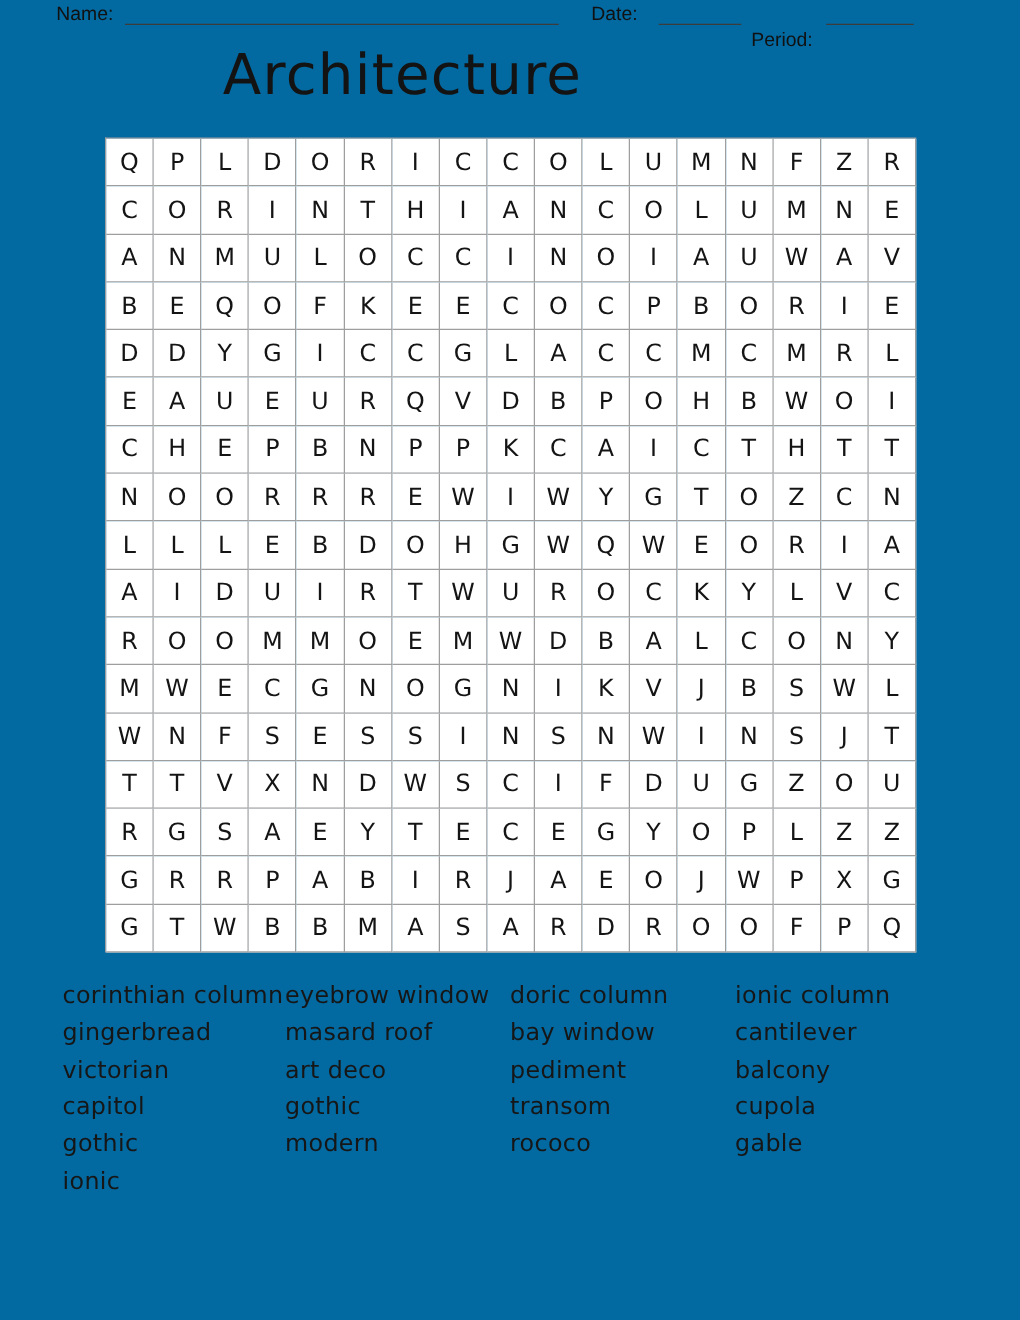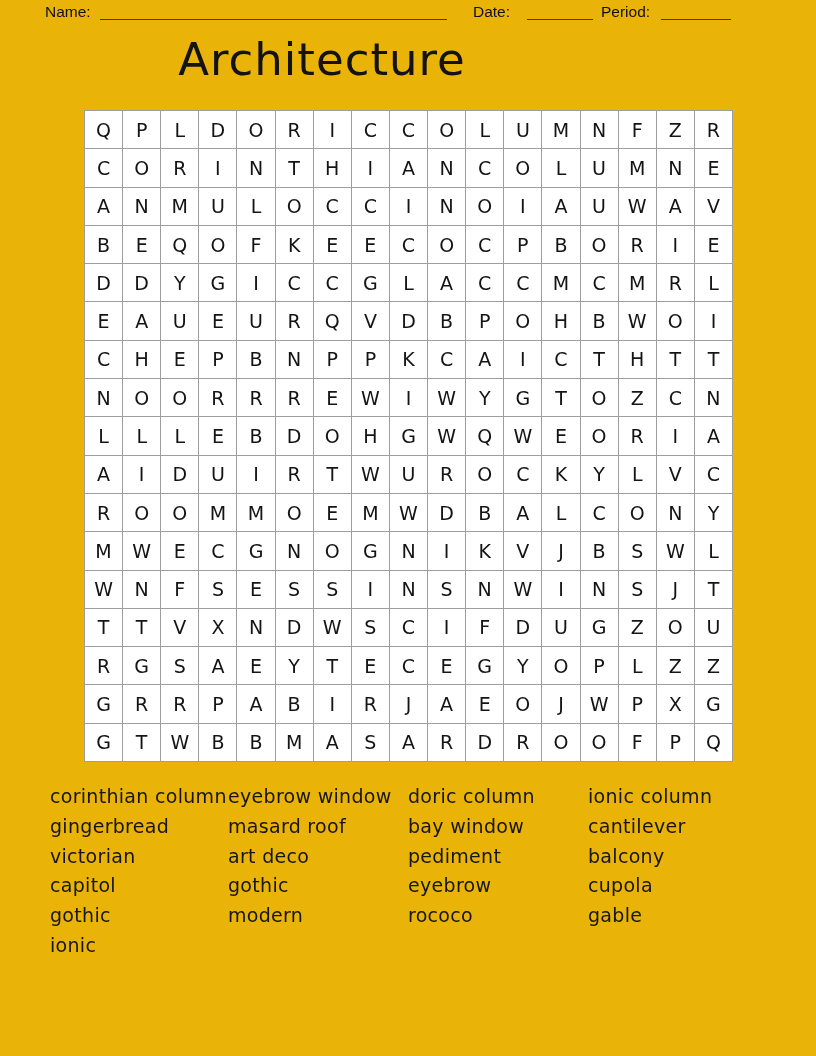--- a/index.html
+++ b/index.html
@@ -4,41 +4,41 @@
 <style>
   html, body {
     margin: 0;
     padding: 0;
     background: #ffffff;
   }
   .page {
     position: relative;
     width: 816px;
     height: 1056px;
-    background: #eab308;
+    background: #0369a1;
     font-family: "DejaVu Sans", sans-serif;
     color: #1a1a1a;
     overflow: hidden;
   }
 
   
   .header-line {
     position: absolute;
     top: 0;
     left: 0;
     width: 816px;
     height: 26px;
     font-family: "Liberation Sans", sans-serif;
     font-size: 15.5px;
     color: #111;
   }
   .hdr-label { position: absolute; top: 3px; white-space: nowrap; }
   .lbl-name   { left: 45px; }
   .lbl-date   { left: 473px; }
-  .lbl-period { left: 601px; }
+  .lbl-period { left: 601px; margin-top: 21px; }
   .blank {
     position: absolute;
     top: 2px;
     height: 17px;
     border-bottom: 1.5px solid #3c3c3c;
   }
   .blank-name   { left: 100px;  width: 347px; }
   .blank-date   { left: 527px;  width: 66px; }
   .blank-period { left: 661px;  width: 70px; }
 
@@ -427,21 +427,21 @@
         <div class="word">eyebrow window</div>
         <div class="word">masard roof</div>
         <div class="word">art deco</div>
         <div class="word">gothic</div>
         <div class="word">modern</div>
       </div>
     <div class="word-col word-col-3">
         <div class="word">doric column</div>
         <div class="word">bay window</div>
         <div class="word">pediment</div>
-        <div class="word">eyebrow</div>
+        <div class="word">transom</div>
         <div class="word">rococo</div>
       </div>
     <div class="word-col word-col-4">
         <div class="word">ionic column</div>
         <div class="word">cantilever</div>
         <div class="word">balcony</div>
         <div class="word">cupola</div>
         <div class="word">gable</div>
       </div>
   </div>

